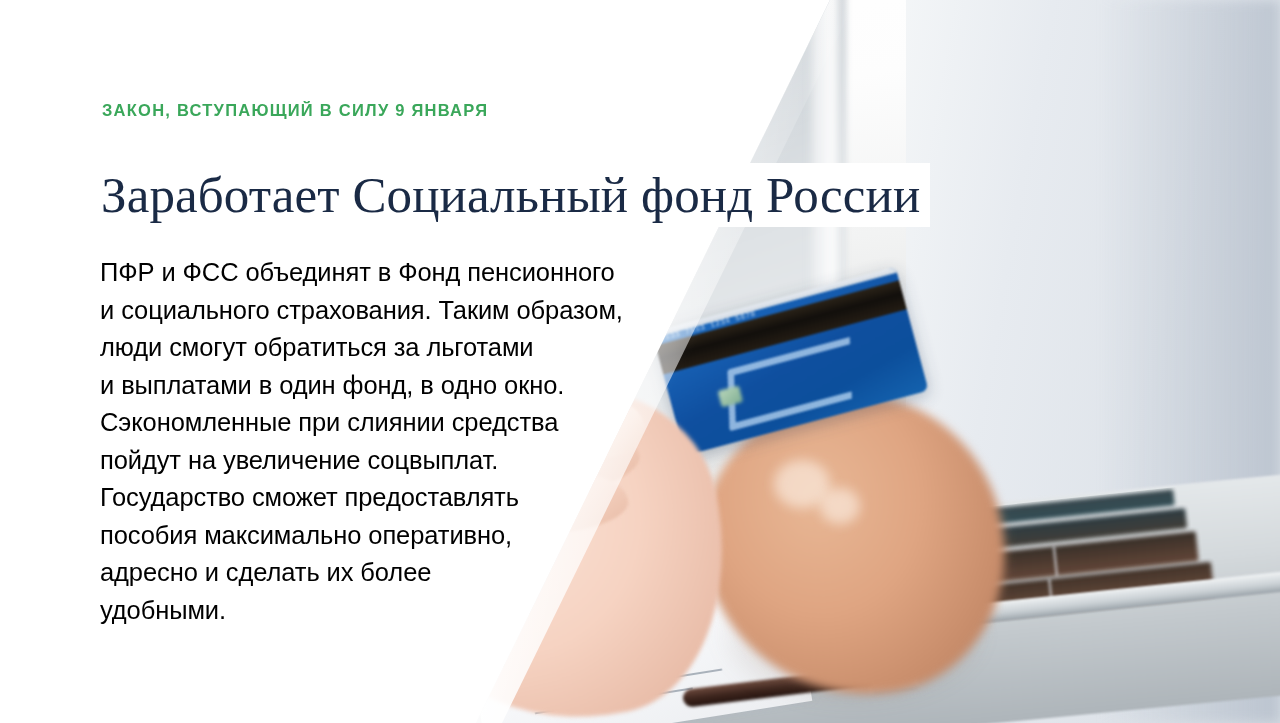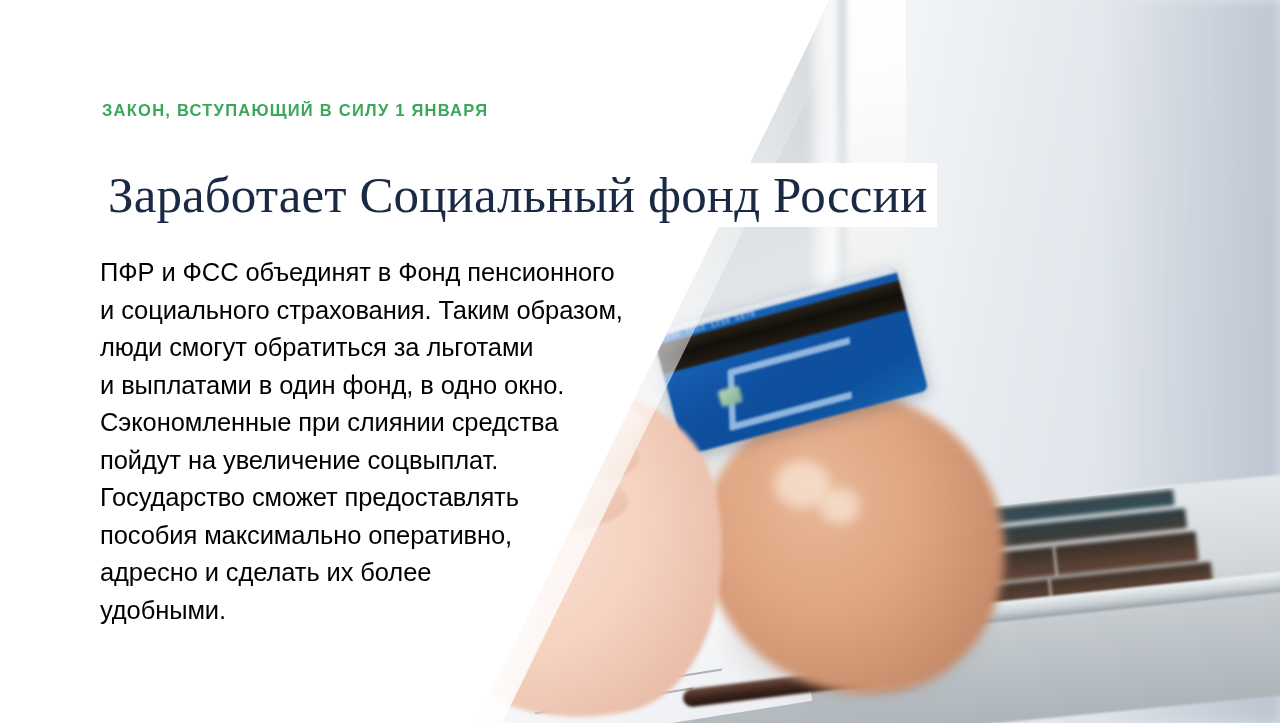--- a/index.html
+++ b/index.html
@@ -369,21 +369,21 @@
     top: 101px;
     font-size: 16.5px;
     font-weight: 700;
     letter-spacing: 1.25px;
     color: #3aa75a;
     white-space: nowrap;
   }
 
   .headline-band {
     position: absolute;
-    left: 98px;
+    left: 91px;
     top: 163px;
     height: 64px;
     background: #ffffff;
     display: flex;
     align-items: center;
     padding: 0 10px 0 10px;
     box-sizing: border-box;
   }
   .headline {
     font-family: "Liberation Serif", "DejaVu Serif", serif;
@@ -487,21 +487,21 @@
     <defs>
       <linearGradient id="featherGrad" x1="0" y1="0" x2="1" y2="0">
         <stop offset="0%" stop-color="#ffffff" stop-opacity="1"></stop>
         <stop offset="55%" stop-color="#ffffff" stop-opacity="0.55"></stop>
         <stop offset="100%" stop-color="#ffffff" stop-opacity="0"></stop>
       </linearGradient>
     </defs>
     <polygon points="806,0 856,0 502,723 452,723" fill="url(#featherGrad)"></polygon>
   </svg>
 
-  <div class="eyebrow">ЗАКОН, ВСТУПАЮЩИЙ В СИЛУ 1 ЯНВАРЯ</div>
+  <div class="eyebrow">ЗАКОН, ВСТУПАЮЩИЙ В СИЛУ 9 ЯНВАРЯ</div>
 
   <div class="headline-band">
     <span class="headline">Заработает Социальный фонд России</span>
   </div>
 
   <div class="body-copy">
     <p>ПФР и ФСС объединят в Фонд пенсионного
 и социального страхования. Таким образом,
 люди смогут обратиться за льготами
 и выплатами в один фонд, в одно окно.

